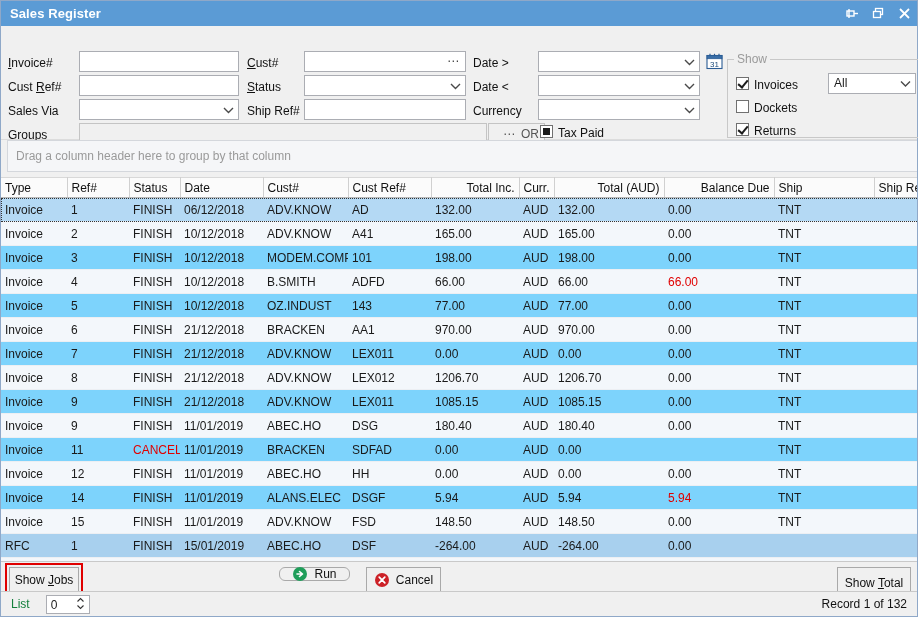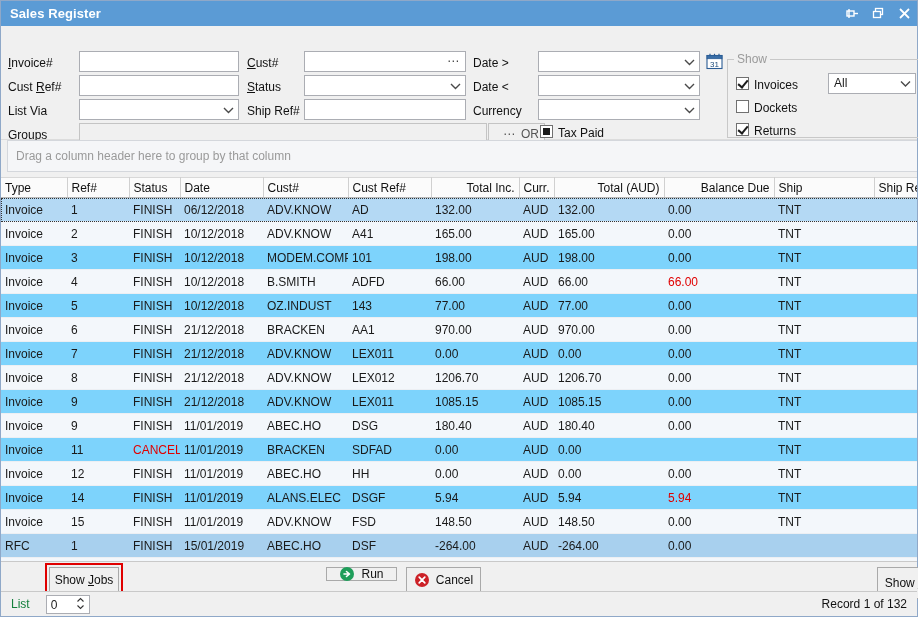--- a/index.html
+++ b/index.html
@@ -99,21 +99,21 @@
   td.neg{color:#e00000;}
   td.cancel{color:#e00000;}
 
   
   .btnbar{
     position:absolute;left:0;right:0;background:#f0f0f0;
     border-top:1px solid #c9c9c9;
   }
   .btn{
     position:absolute;box-sizing:border-box;background:#f0f0f0;border:1px solid #a9a9a9;
-    font-size:12px;color:#111;display:flex;align-items:center;justify-content:center;gap:6px;margin-left:40px;
+    font-size:12px;color:#111;display:flex;align-items:center;justify-content:center;gap:6px;
   }
   .btn u{text-decoration:underline;}
   .btn.focus{outline:2px solid #e00000;outline-offset:2px;}
   .btn .ico{width:16px;height:16px;display:block;}
 
   
   .statusbar{
     position:absolute;left:0;right:0;bottom:0;height:24px;background:#f0f0f0;
     border-top:1px solid #c9c9c9;display:flex;align-items:center;
   }
@@ -153,21 +153,21 @@
             <line x1="11" y1="2" x2="2" y2="11" stroke="#fff" stroke-width="1.8"></line>
           </svg>
       </div>
     </div>
   </div>
 
   <div class="form">
 
     <div class="lbl" style="left:7px;top:30px;"><u>I</u>nvoice#</div>
     <div class="lbl" style="left:7px;top:54px;">Cust <u>R</u>ef#</div>
-    <div class="lbl" style="left:7px;top:78px;">List Via</div>
+    <div class="lbl" style="left:7px;top:78px;">Sales Via</div>
     <div class="lbl" style="left:7px;top:102px;">Groups</div>
     <div class="lbl" style="left:7px;top:126px;">Branch</div>
 
     <div class="fld" style="left:78px;top:25px;width:160px;"></div>
     <div class="fld" style="left:78px;top:49px;width:160px;"></div>
     <div class="fld" style="left:78px;top:73px;width:160px;">
       <span class="chev"><svg width="11" height="7" viewBox="0 0 11 7">
             <polyline points="1,1 5.5,5.5 10,1" fill="none" stroke="#4a4a4a" stroke-width="1.4"></polyline>
           </svg></span>
     </div>
@@ -515,21 +515,21 @@
             <td></td>
           </tr>
         </tbody>
     </table>
   </div>
 
   <div class="btnbar" style="top:560px;height:32px;">
     <div class="btn focus" style="left:8px;top:5px;width:70px;height:25px;">
       <span>Show <u>J</u>obs</span>
     </div>
-    <div class="btn" style="left:285px;top:5px;width:71px;height:14px;">
+    <div class="btn" style="left:278px;top:5px;width:71px;height:14px;border-radius:6px;">
       <span class="ico">
         <svg width="16" height="16" viewBox="0 0 16 16">
             <circle cx="8" cy="8" r="7" fill="#1e9e5a"></circle>
             <path d="M5 8h5M7.5 5.5L10.5 8 7.5 10.5" fill="none" stroke="#fff" stroke-width="1.6" stroke-linecap="round" stroke-linejoin="round"></path>
           </svg>
       </span>
       <span>Run</span>
     </div>
     <div class="btn" style="left:365px;top:5px;width:75px;height:25px;">
       <span class="ico">

